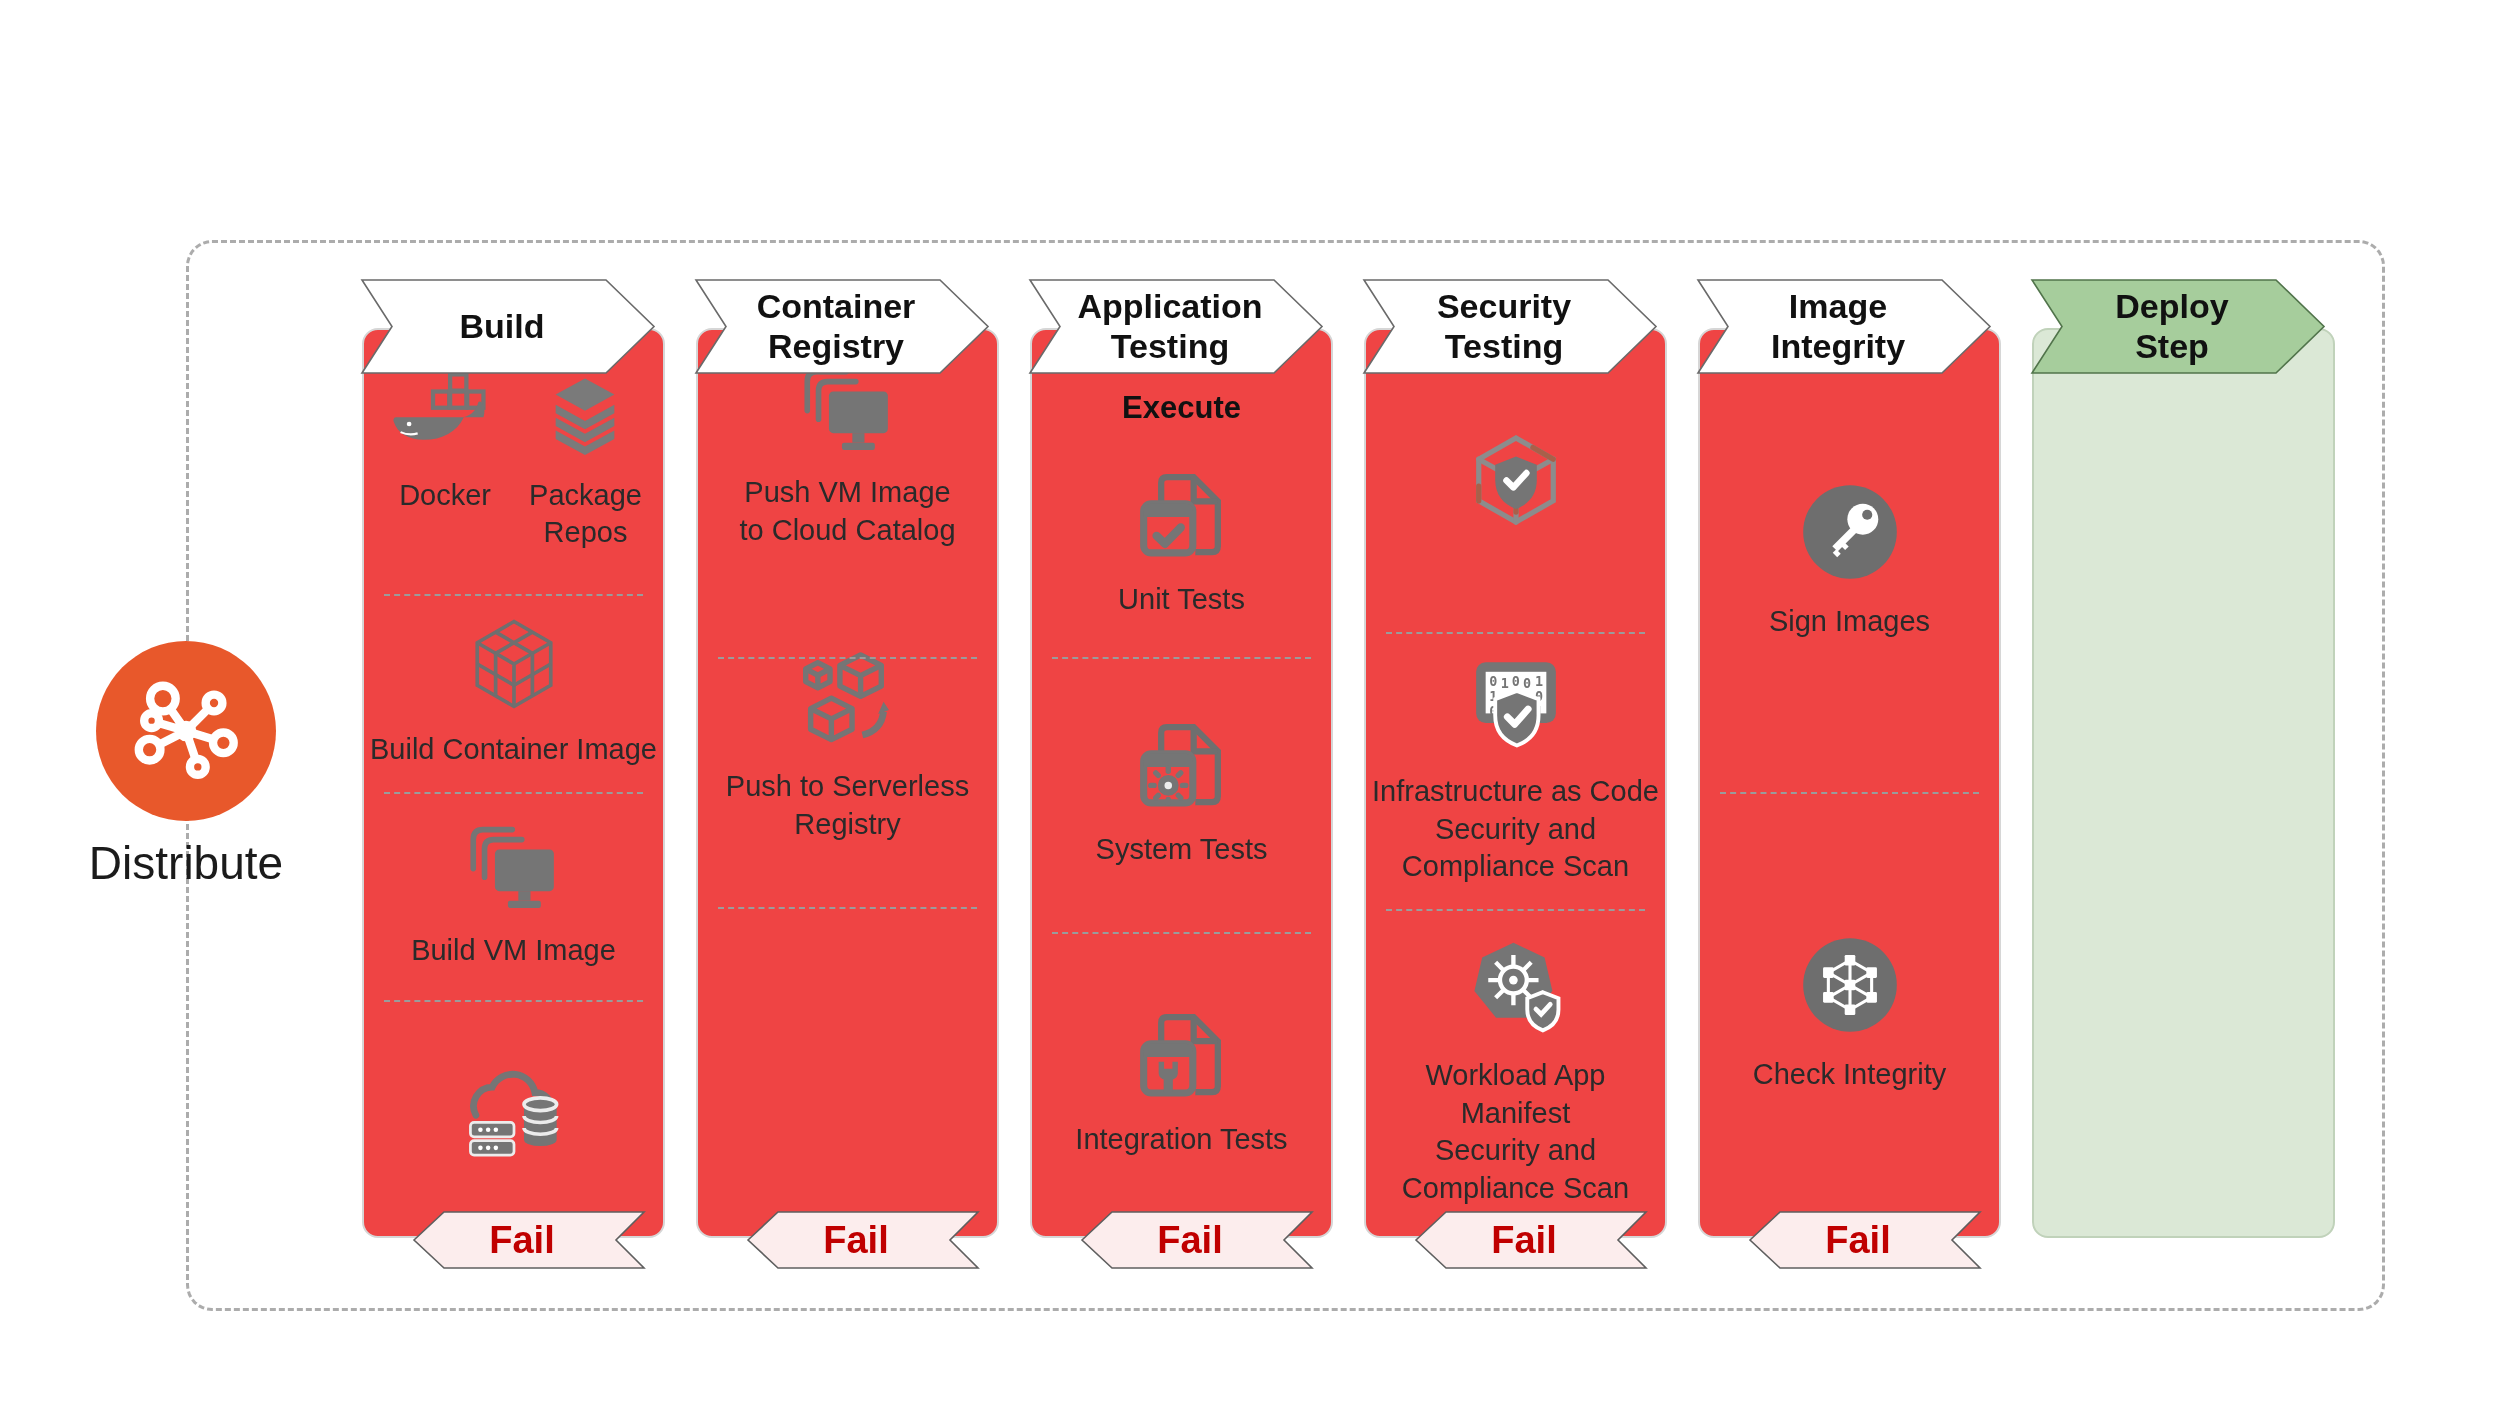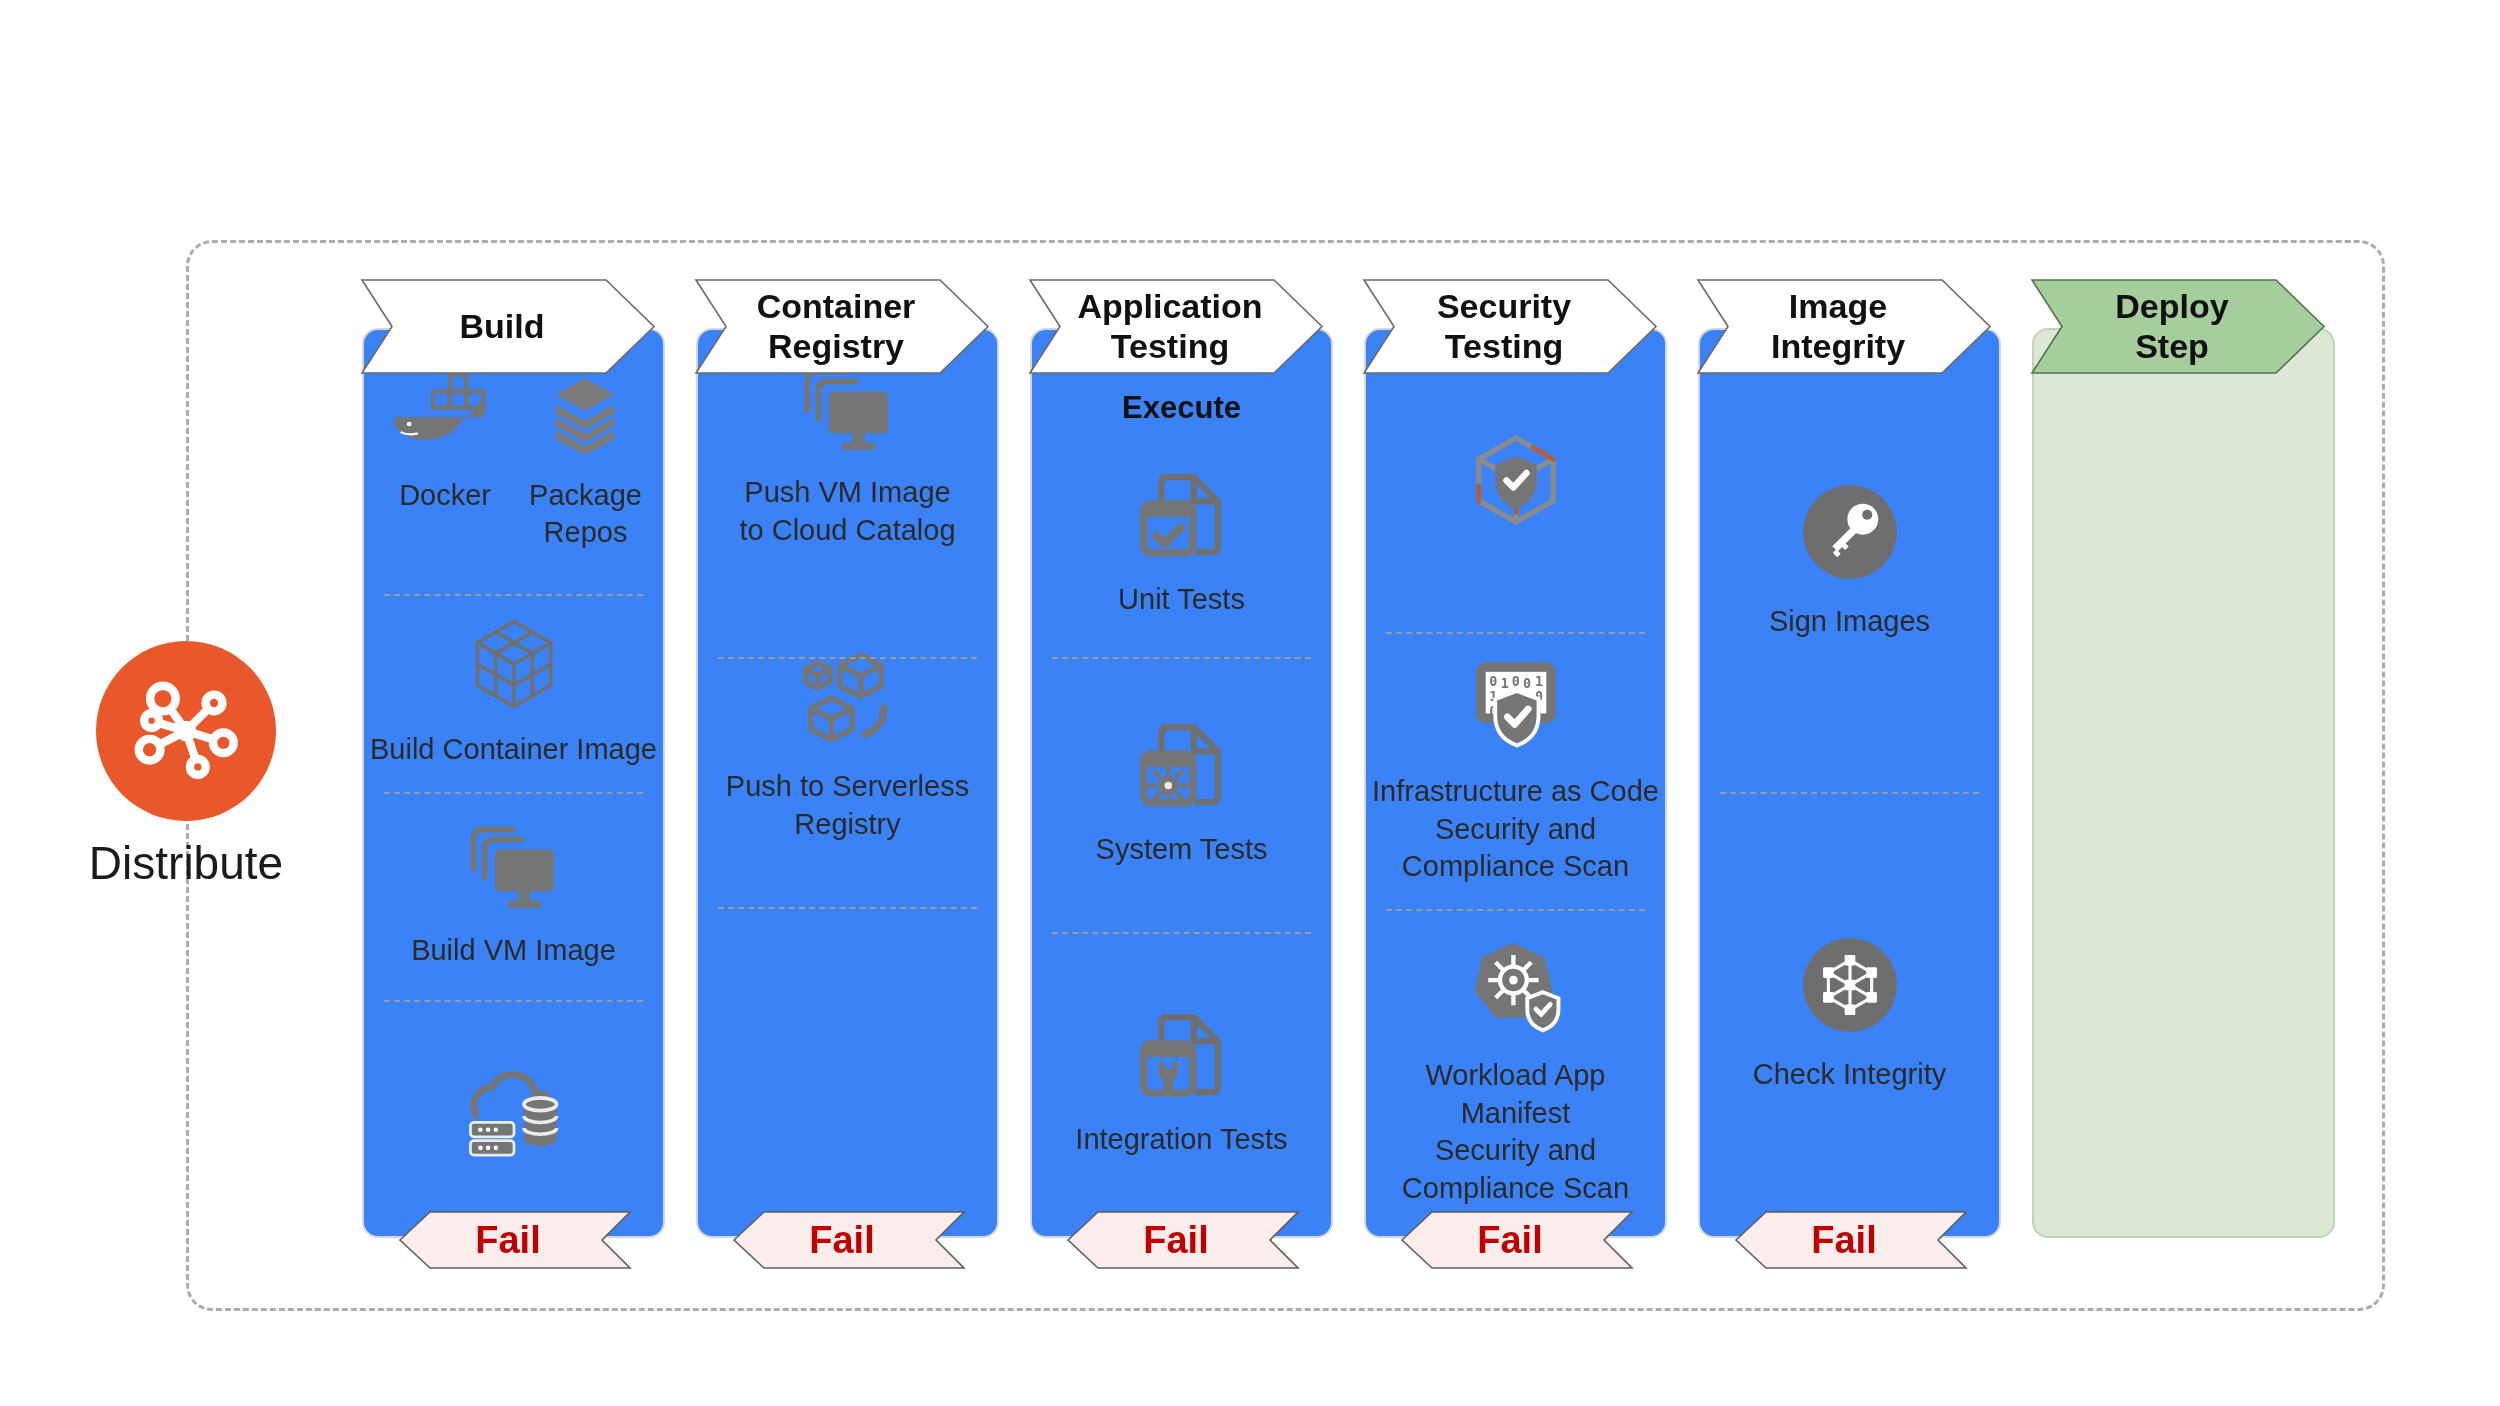--- a/index.html
+++ b/index.html
@@ -12,35 +12,35 @@
               background:#E8582B;z-index:4;display:flex;align-items:center;justify-content:center;}
   .distribute-label{position:absolute;left:6px;top:836px;width:360px;text-align:center;
                     font-size:46px;color:#1b1b1b;z-index:4;}
   
   .col{position:absolute;top:280px;width:303px;z-index:1;}
   .col-header{position:absolute;top:0;left:0;width:292px;height:93px;z-index:3;}
   .col-header svg{position:absolute;inset:0;overflow:visible;}
   .col-header .ht{position:absolute;inset:0;display:flex;align-items:center;justify-content:center;
                   padding-left:34px;padding-right:46px;font-weight:bold;font-size:34px;color:#111;
                   line-height:1.15;text-align:center;white-space:pre-line;}
-  .panel{position:absolute;top:48px;left:0;width:303px;height:910px;background:#3b82f6;
+  .panel{position:absolute;top:48px;left:0;width:303px;height:910px;background:#ef4444;
          border:2px solid #D6D6D6;border-radius:16px;box-sizing:border-box;z-index:1;
          display:flex;flex-direction:column;}
   .panel.deploy{background:#DBE8D6;border-color:#C0D2BA;}
   .item{display:flex;flex-direction:column;align-items:center;justify-content:center;gap:18px;
         position:relative;box-sizing:border-box;}
   .item .icon-box{display:flex;align-items:center;justify-content:center;}
   .il{font-size:29px;color:#2a2a2a;text-align:center;line-height:1.3;max-width:296px;white-space:pre-line;}
   .duo{display:flex;gap:24px;align-items:flex-start;justify-content:center;}
   .duo-cell{display:flex;flex-direction:column;align-items:center;gap:12px;}
   .duo-cell .icon-box{height:94px;}
   .subtitle{display:flex;align-items:flex-end;justify-content:center;padding-bottom:4px;
             font-weight:bold;font-size:31px;color:#111;box-sizing:border-box;}
   .divider{position:absolute;left:20px;right:20px;height:0;border-top:2px dashed #9B9B9B;z-index:2;}
-  .fail{position:absolute;top:932px;left:38px;width:230px;height:56px;z-index:5;}
+  .fail{position:absolute;top:932px;left:52px;width:230px;height:56px;z-index:5;}
   .fail svg{position:absolute;inset:0;overflow:visible;}
   .fail .ft{position:absolute;inset:0;display:flex;align-items:center;justify-content:center;
             font-weight:bold;font-size:38px;color:#C00000;padding-right:14px;}
   svg{display:block;}
 </style>
 </head>
 <body>
 
 <div class="canvas">
   <div class="frame"></div>

